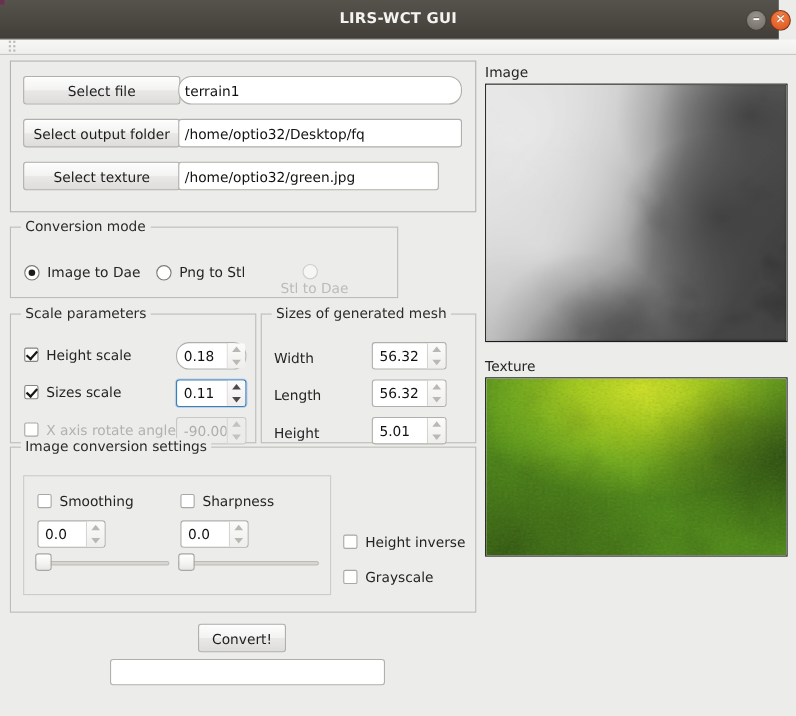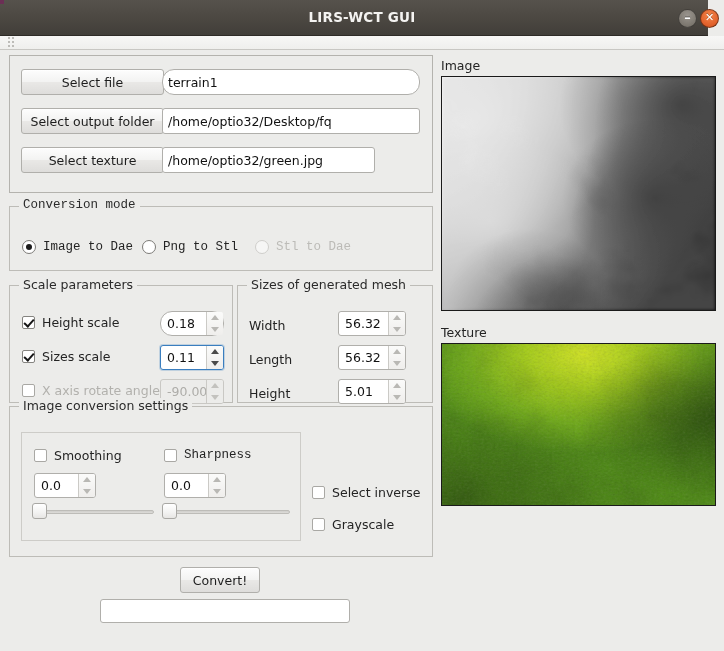--- a/index.html
+++ b/index.html
@@ -239,37 +239,37 @@
 
   <div class="panel" style="left:9px; top:4px; width:424px; height:138px;">
 
     <div class="btn" style="left:11px; top:13px; width:143px; height:26px;">Select file</div>
     <div class="ledit" style="left:152px; top:13px; width:258px; height:26px;border-radius:12px;">terrain1</div>
 
     <div class="btn" style="left:11px; top:52px; width:143px; height:26px;">Select output folder</div>
     <div class="ledit" style="left:152px; top:52px; width:258px; height:26px;">/home/optio32/Desktop/fq</div>
 
     <div class="btn" style="left:11px; top:91px; width:143px; height:26px;">Select texture</div>
-    <div class="ledit" style="left:152px; top:91px; width:213px; height:26px;">/home/optio32/green.jpg</div>
-  </div>
-
-  <div class="groupbox" style="left:9px; top:155px; width:424px; height:65px;font-family:Liberation Mono, monospace;">
+    <div class="ledit" style="left:152px; top:91px; width:237px; height:26px;">/home/optio32/green.jpg</div>
+  </div>
+
+  <div class="groupbox" style="left:9px; top:155px; width:353px; height:65px;">
     <div class="gb-title">Conversion mode</div>
 
     <div class="rbrow" style="left:12px; top:33px;">
       <span class="rbtn sel"></span>
       <span class="cap">Image to Dae</span>
     </div>
 
     <div class="rbrow" style="left:132px; top:33px;">
       <span class="rbtn"></span>
       <span class="cap">Png to Stl</span>
     </div>
 
-    <div class="rbrow disabled" style="left:245px; top:33px;">
+    <div class="rbrow disabled" style="left:245px; top:33px;flex-direction:column;">
       <span class="rbtn"></span>
       <span class="cap">Stl to Dae</span>
     </div>
   </div>
 
   <div class="groupbox" style="left:9px; top:234px; width:224px; height:118px;">
     <div class="gb-title">Scale parameters</div>
 
     <div class="cbrow" style="left:12px; top:29px;">
       <span class="cbox checked"></span>
@@ -381,21 +381,21 @@
         <span class="ar">
             <span class="tri-dn"></span>
           </span>
       </span>
     </div>
     <div class="slider" style="left:22px; top:95px; width:122px;">
       <div class="sl-groove"></div>
       <div class="sl-handle" style="left:0px;"></div>
     </div>
 
-    <div class="cbrow" style="left:154px; top:41px;font-family:Liberation Mono, monospace;">
+    <div class="cbrow" style="left:154px; top:41px;">
       <span class="cbox off-light"></span>
       <span class="cap">Sharpness</span>
     </div>
     <div class="spin dimmed" style="left:154px; top:66px; width:62px; height:25px;">
       <span class="spin-val">0.0</span>
       <span class="spin-btns">
         <span class="ar">
             <span class="tri-up"></span>
           </span>
         <span class="ar">
@@ -403,21 +403,21 @@
           </span>
       </span>
     </div>
     <div class="slider" style="left:152px; top:95px; width:128px;">
       <div class="sl-groove"></div>
       <div class="sl-handle" style="left:0px;"></div>
     </div>
 
     <div class="cbrow" style="left:302px; top:78px;">
       <span class="cbox off-light"></span>
-      <span class="cap">Select inverse</span>
+      <span class="cap">Height inverse</span>
     </div>
 
     <div class="cbrow" style="left:302px; top:110px;">
       <span class="cbox off-light"></span>
       <span class="cap">Grayscale</span>
     </div>
   </div>
 
   <div class="btn" style="left:180px; top:516px; width:80px; height:26px;">Convert!</div>
 

